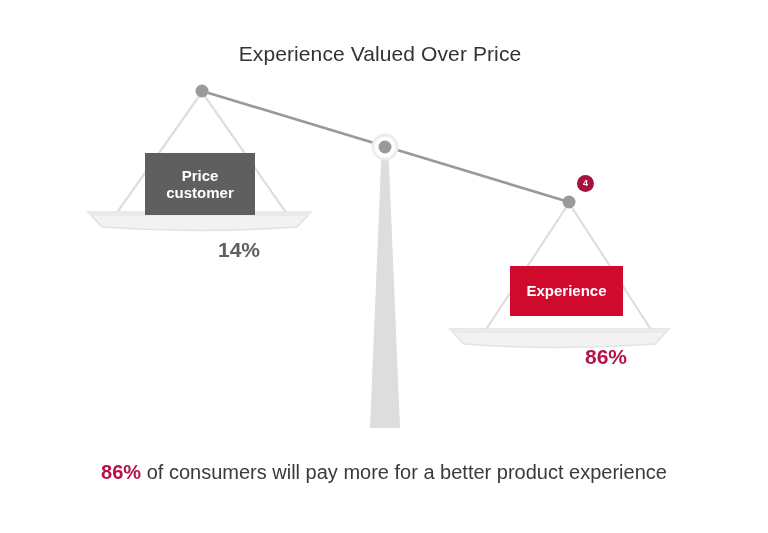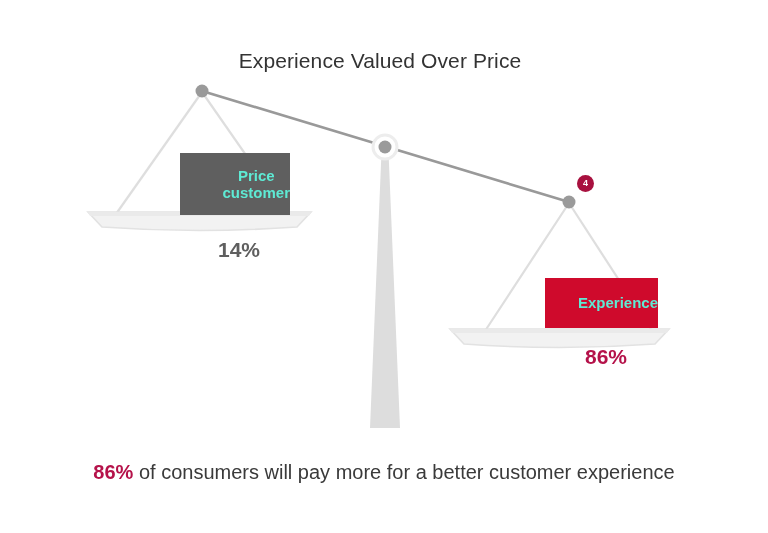--- a/index.html
+++ b/index.html
@@ -21,21 +21,21 @@
     left: 0;
     top: 0;
     width: 768px;
     height: 533px;
   }
 
   
   .title {
     position: absolute;
     left: 0;
-    top: 48px;
+    top: 41px;
     width: 760px;
     text-align: center;
     font-size: 21px;
     font-weight: 400;
     color: #333333;
     letter-spacing: 0.1px;
     line-height: 26px;
   }
 
   
@@ -45,38 +45,37 @@
     top: 0;
     width: 768px;
     height: 533px;
   }
 
   
   .weight-box {
     position: absolute;
     display: flex;
     align-items: center;
-    justify-content: flex-end;
+    justify-content: center;
     text-align: center;
-    color: #5eead4;
+    color: #ffffff;
     font-weight: 700;
     line-height: 1.14;
-    margin-left: 35px;
   }
   .box-price {
     left: 145px;
     top: 153px;
     width: 110px;
     height: 62px;
     background: #5f5f5f;
     font-size: 15px;
   }
   .box-experience {
     left: 510px;
-    top: 278px;
+    top: 266px;
     width: 113px;
     height: 50px;
     background: #cf0a2c;
     font-size: 15px;
   }
 
   
   .pct {
     position: absolute;
     text-align: right;
@@ -184,16 +183,16 @@
 
   <div class="weight-box box-experience">
     <span>Experience</span>
   </div>
 
   <div class="pct pct-right">86%</div>
 
   <div class="step-badge">4</div>
 
   <div class="caption">
-    <span class="hl">86%</span><span> of consumers will pay more for a better customer experience</span>
+    <span class="hl">86%</span><span> of consumers will pay more for a better product experience</span>
   </div>
 
 </div>
 
 </body></html>

